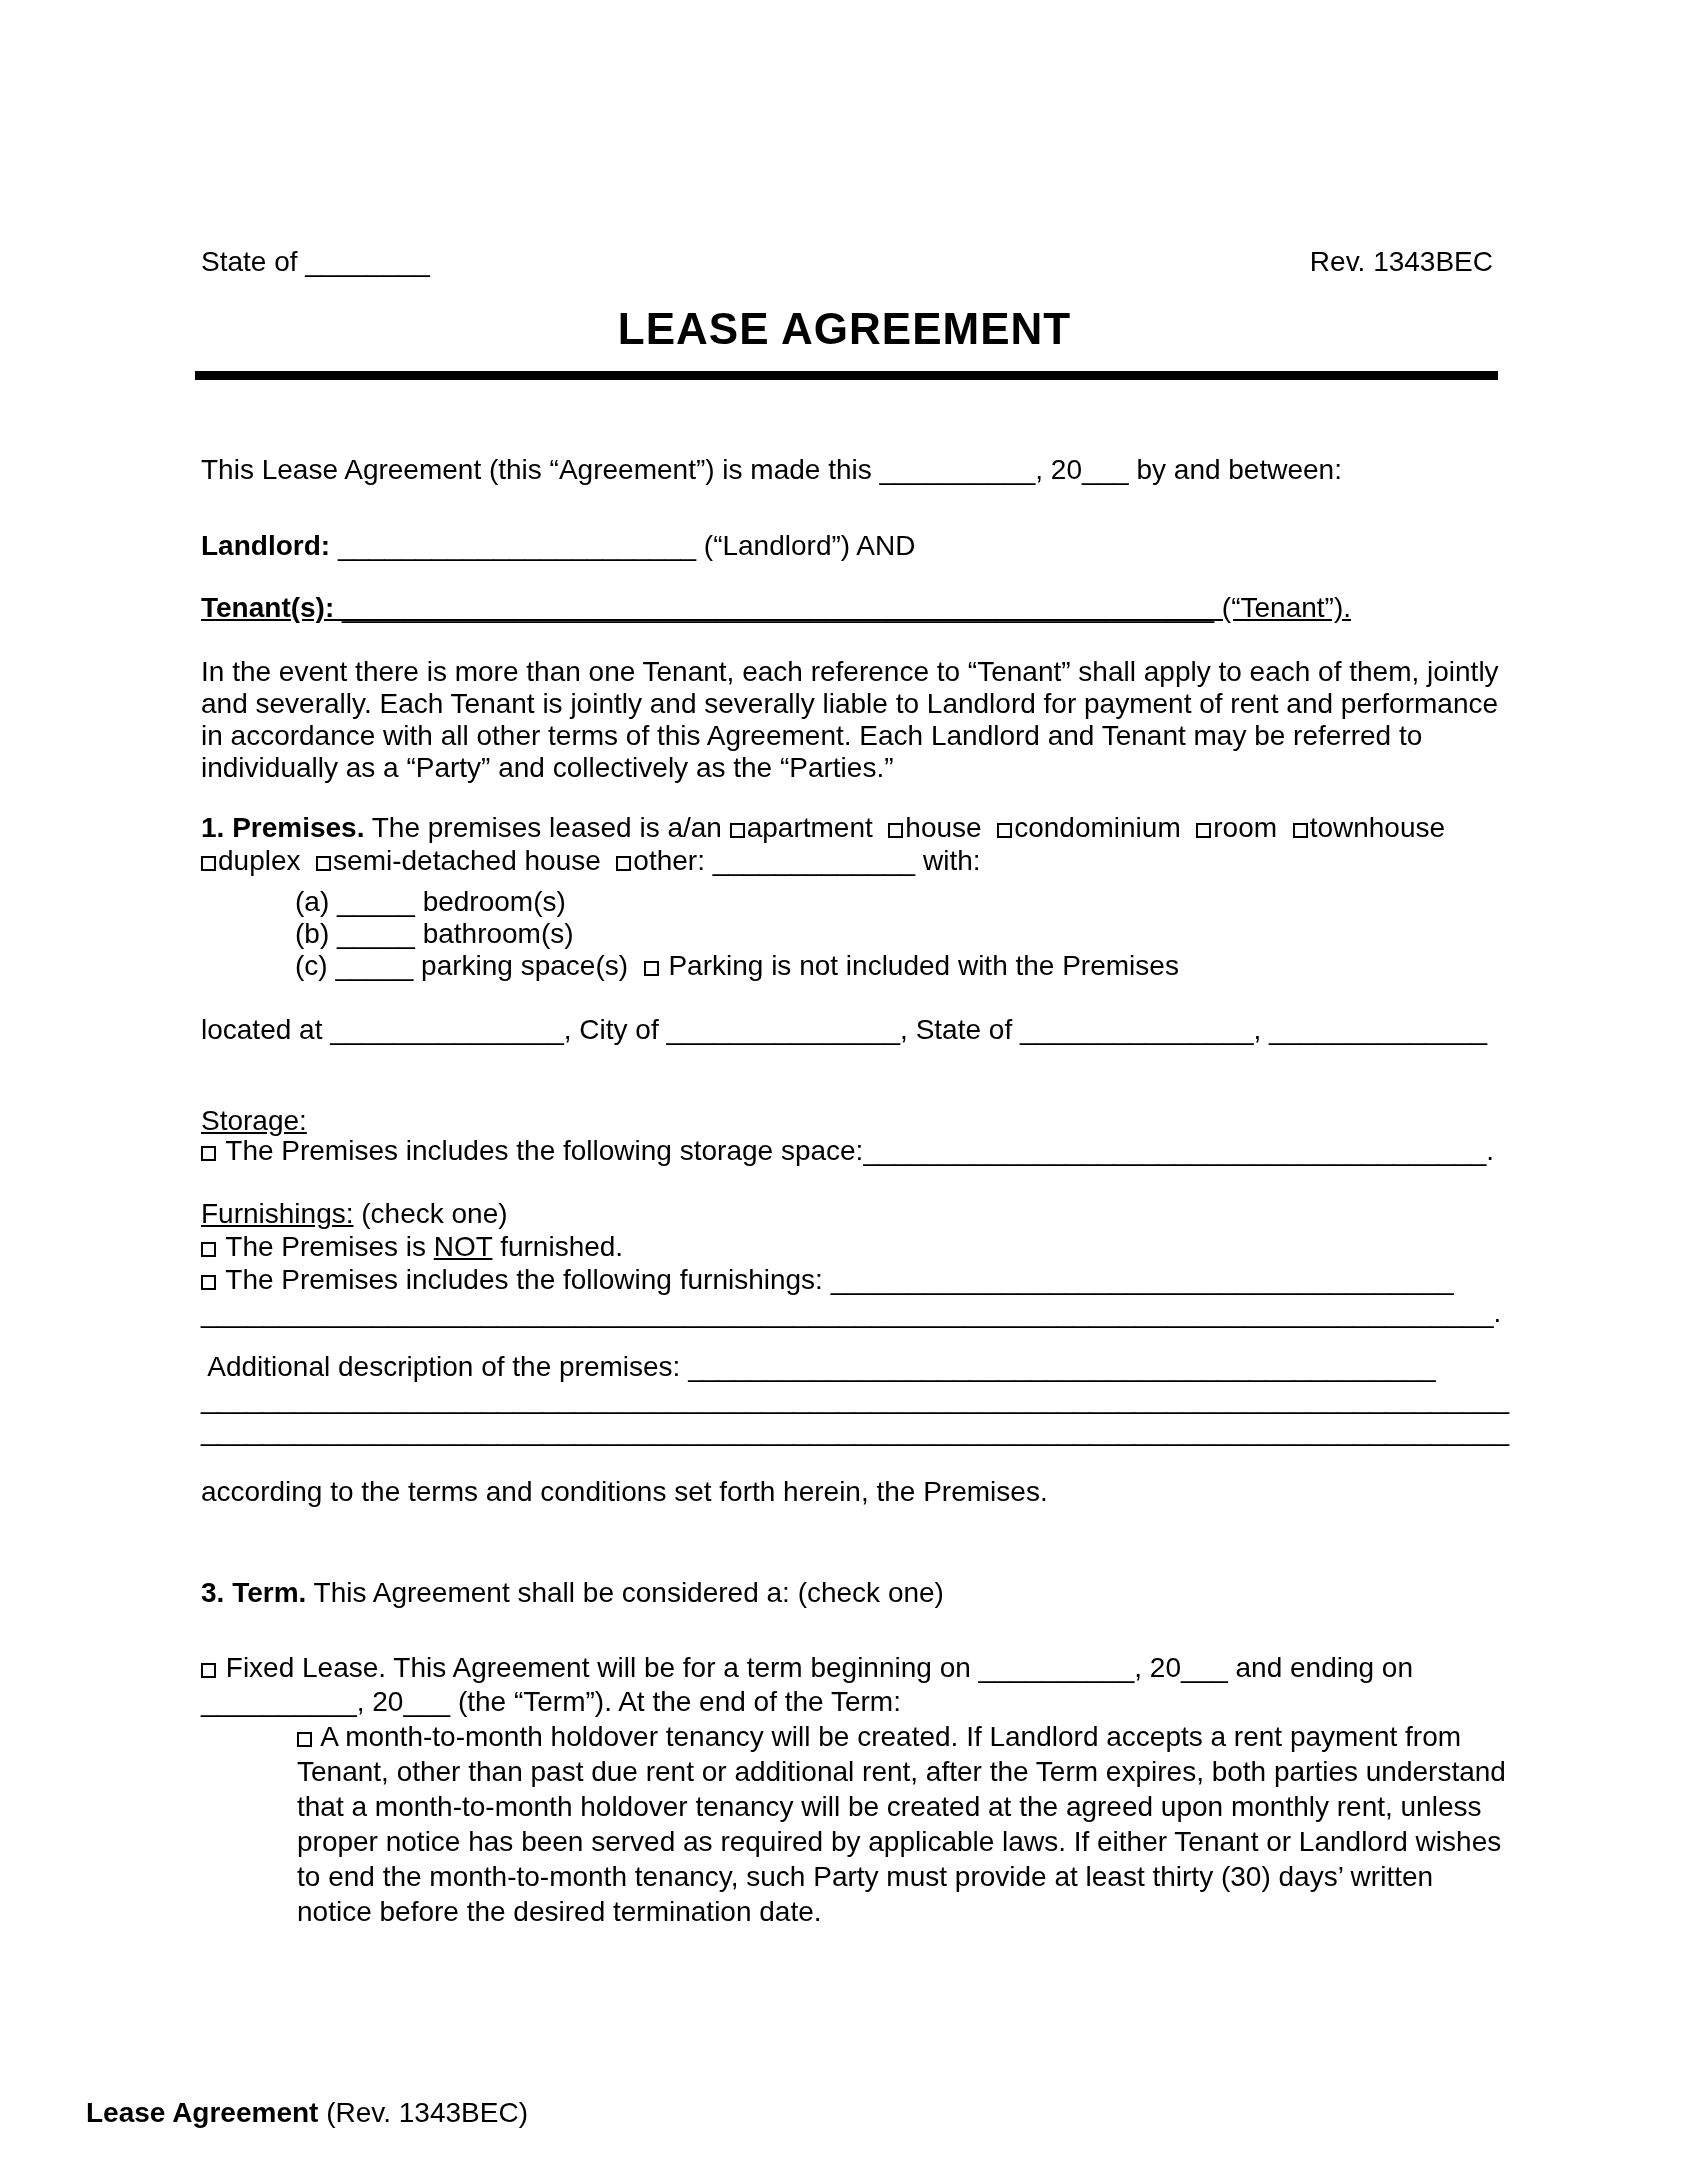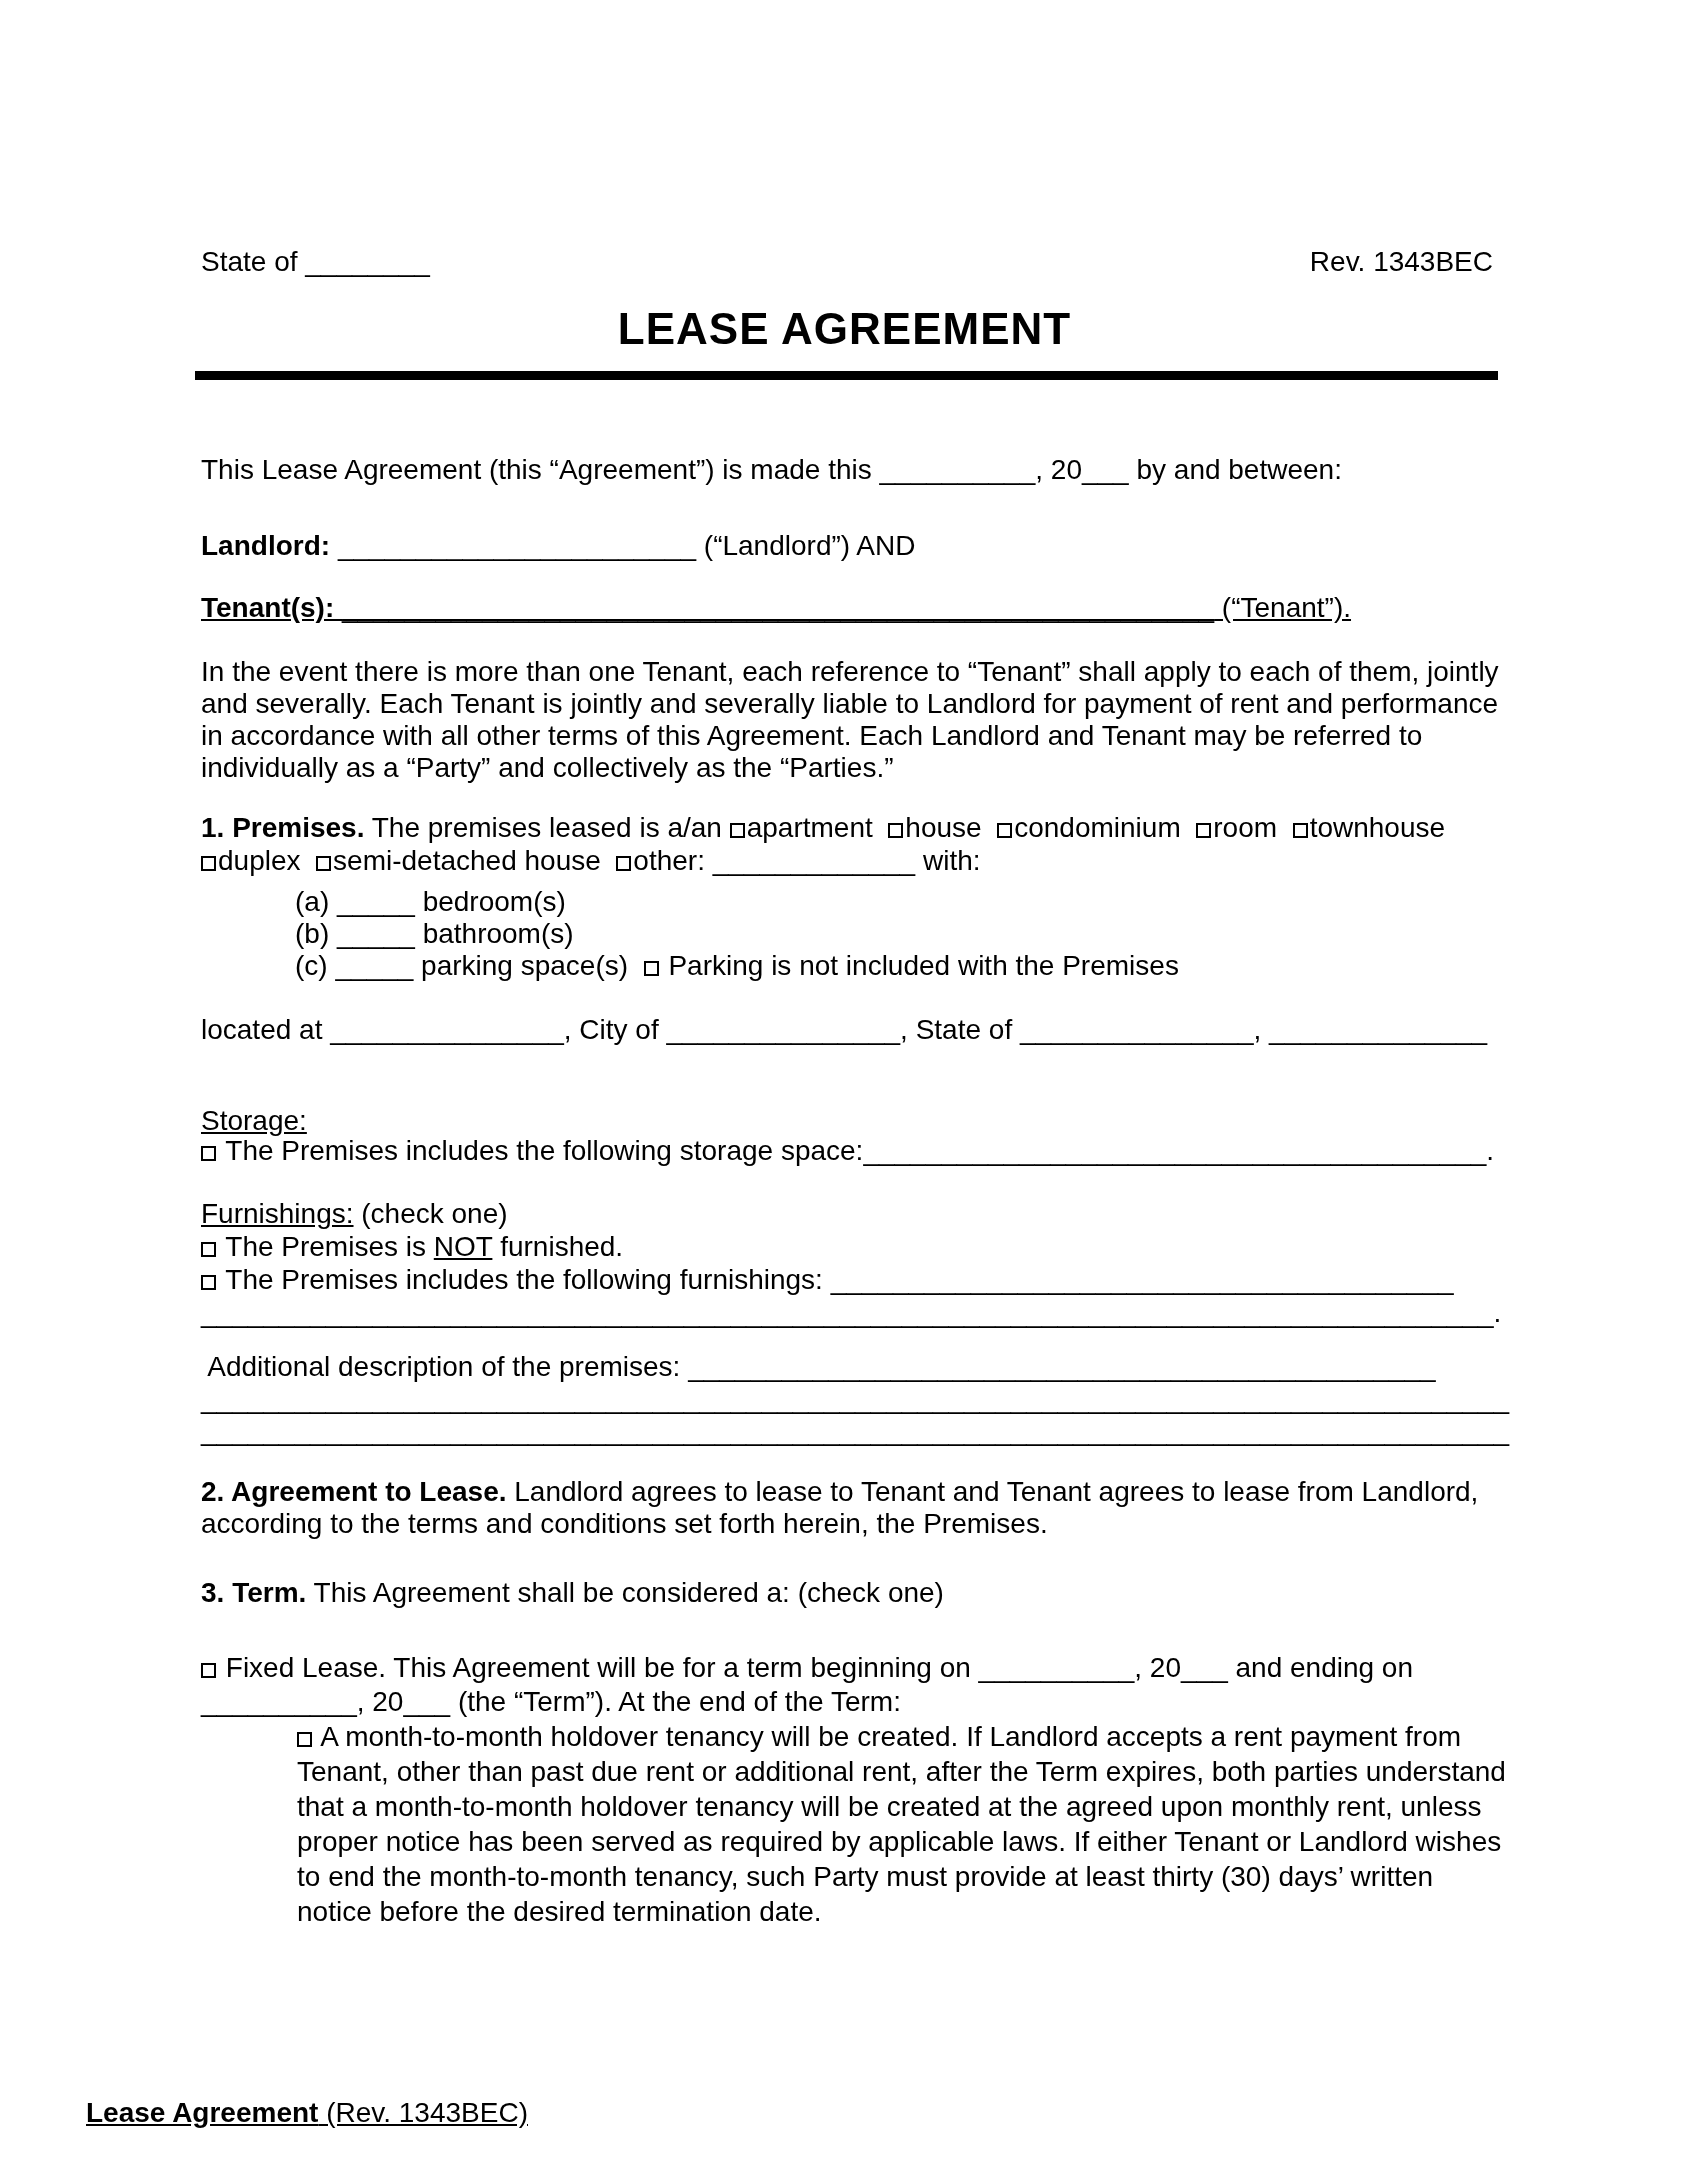--- a/index.html
+++ b/index.html
@@ -88,36 +88,35 @@
         <div class="ln"><span class="cb"></span><span> The Premises is </span><span class="u">NOT</span><span> furnished.</span></div>
         <div class="ln"><span class="cb"></span><span> The Premises includes the following furnishings: </span><span>________________________________________</span></div>
         <div class="ln"><span>___________________________________________________________________________________</span><span>.</span></div>
       </div>
       <div class="block" style="top: 1314px; left: 201px; line-height: 32px;">
         <div class="ln"><span> Additional description of the premises: </span><span>________________________________________________</span></div>
         <div class="ln"><span>____________________________________________________________________________________</span></div>
         <div class="ln"><span>____________________________________________________________________________________</span></div>
       </div>
       <div class="block" style="top: 1439px; left: 201px; line-height: 32px;">
-        <div class="ln"><span class="b">2. Agreement to Lease.</span><span> Landlord agrees to lease to Tenant and Tenant agrees to lease from Landlord,</span></div>
         <div class="ln"><span>according to the terms and conditions set forth herein, the Premises.</span></div>
       </div>
       <div class="block" style="top: 1539px; left: 201px; line-height: 33px;">
         <div class="ln"><span class="b">3. Term.</span><span> This Agreement shall be considered a: (check one)</span></div>
       </div>
       <div class="block" style="top: 1614px; left: 201px; line-height: 34px;">
         <div class="ln"><span class="cb"></span><span> Fixed Lease. This Agreement will be for a term beginning on </span><span>__________</span><span>, 20</span><span>___</span><span> and ending on</span></div>
         <div class="ln"><span>__________</span><span>, 20</span><span>___</span><span> (the “Term”). At the end of the Term:</span></div>
       </div>
       <div class="block" style="top: 1682px; left: 297px; line-height: 35px;">
         <div class="ln"><span class="cb"></span><span> A month-to-month holdover tenancy will be created. If Landlord accepts a rent payment from</span></div>
         <div class="ln"><span>Tenant, other than past due rent or additional rent, after the Term expires, both parties understand</span></div>
         <div class="ln"><span>that a month-to-month holdover tenancy will be created at the agreed upon monthly rent, unless</span></div>
         <div class="ln"><span>proper notice has been served as required by applicable laws. If either Tenant or Landlord wishes</span></div>
         <div class="ln"><span>to end the month-to-month tenancy, such Party must provide at least thirty (30) days’ written</span></div>
         <div class="ln"><span>notice before the desired termination date.</span></div>
       </div>
-      <div class="block" style="top: 2059px; left: 86px; line-height: 33px; text-decoration: underline;">
+      <div class="block" style="top: 2059px; left: 86px; line-height: 33px;">
         <div class="ln"><span class="b">Lease Agreement</span><span> (Rev. 1343BEC)</span></div>
       </div>
     </div>
 </div>
 
 
 </body></html>

